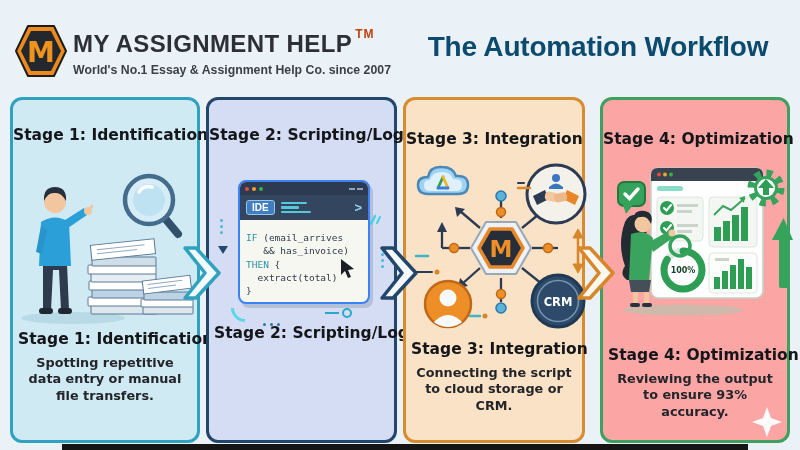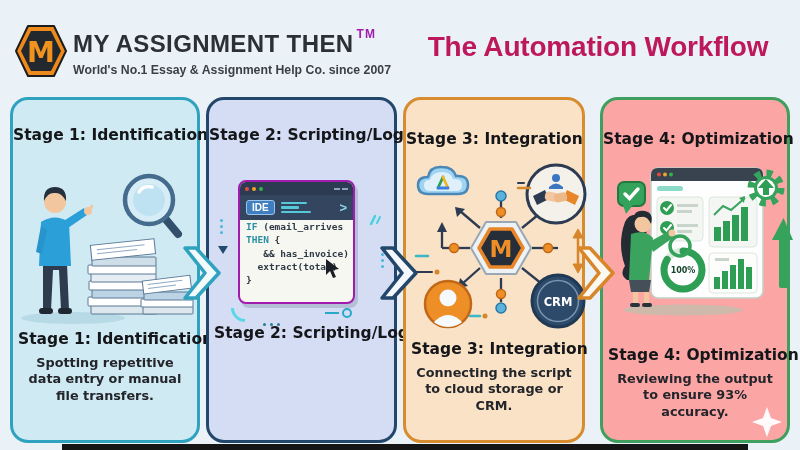--- a/index.html
+++ b/index.html
@@ -5,64 +5,64 @@
   html,body{margin:0;padding:0}
   body{width:800px;height:450px;background:#eaf2f7;position:relative;overflow:hidden;
        font-family:"Liberation Sans",sans-serif;}
   .abs{position:absolute}
 
   
   .logo{left:13px;top:23px;width:56px;height:56px}
   .brand-text{left:73px;top:27px}
   .brand-title{font-family:"Liberation Sans",sans-serif;font-weight:800;font-size:24px;
                letter-spacing:.4px;color:#2c2f33;white-space:nowrap}
-  .tm{font-size:12px;font-weight:700;color:#a21caf;vertical-align:14px;margin-left:3px;letter-spacing:1px}
+  .tm{font-size:12px;font-weight:700;color:#c2410c;vertical-align:14px;margin-left:3px;letter-spacing:1px}
   .brand-subtitle{font-weight:700;font-size:12.3px;color:#3b3f45;margin-top:5px;white-space:nowrap}
   .page-title{left:402px;top:31px;width:392px;margin:0;text-align:center;
               font-family:"Liberation Sans",sans-serif;font-weight:800;font-size:28px;
-              letter-spacing:-.2px;color:#be185d}
-
-  
-  .stage{position:absolute;top:97px;height:346px;border-radius:18px;border:3px solid;box-sizing:border-box}
+              letter-spacing:-.2px;color:#0c4a6e}
+
+  
+  .stage{position:absolute;top:97px;height:346px;border-radius:12px;border:3px solid;box-sizing:border-box}
   .s1{left:10px;width:190px;background:#cfeaf3;border-color:#2fa2c0}
   .s2{left:206px;width:191px;background:#d4ddf4;border-color:#23466b}
   .s3{left:403px;width:182px;background:#f9e2c5;border-color:#d88c30}
   .s4{left:600px;width:190px;background:#fca5a5;border-color:#3f9f5e}
   .stage-title{font-family:"DejaVu Sans",sans-serif;font-weight:700;font-size:15.5px;
                color:#15161a;text-align:center;margin:0;white-space:nowrap}
   .top-title{margin-top:26px}
   .bottom-block{position:absolute;left:5px;right:5px;text-align:center}
   .s1 .bottom-block{top:230px}
   .s2 .bottom-block{top:224px}
   .s3 .bottom-block{top:240px}
   .s4 .bottom-block{top:246px}
   .stage-desc{font-family:"DejaVu Sans",sans-serif;font-weight:700;font-size:12.8px;
               line-height:1.28;color:#23252a;margin:7px 1px 0}
 
   
   .flow-arrow{position:absolute;top:244px;width:42px;height:58px;z-index:6}
   .fa1{left:182px}.fa2{left:379px}.fa3{left:576px}
 
   
-  .ide-window{position:absolute;left:29px;top:80px;width:117px;height:124px;background:#f7f7f2;
-              border:2px solid #a21caf;border-radius:8px;box-shadow:3px 4px 0 rgba(40,60,90,.18);
+  .ide-window{position:absolute;left:29px;top:80px;width:132px;height:124px;background:#f7f7f2;
+              border:2px solid #3b82f6;border-radius:8px;box-shadow:3px 4px 0 rgba(40,60,90,.18);
               overflow:hidden;box-sizing:border-box}
   .ide-titlebar{height:13px;background:#2c3a52;display:flex;align-items:center;padding:0 5px}
   .dot{width:4px;height:4px;border-radius:50%;margin-right:3px}
   .dr{background:#e24b40}.do{background:#f0a32e}.dg{background:#35b04a}
   .tb-lines{margin-left:auto;display:flex;gap:2px}
   .tb-lines i{display:block;width:6px;height:2px;background:#8fa2bd}
   .ide-toolbar{height:25px;background:#33455f;display:flex;align-items:center;padding:0 6px}
   .ide-badge{background:#3f7fc1;border:1px solid #9cc4e8;color:#fff;font-weight:700;font-size:10px;
              padding:1px 5px;border-radius:3px;font-family:"Liberation Sans",sans-serif}
   .mini-lines{margin-left:6px}
   .mini-lines i{display:block;height:2.5px;background:#57c8d8;margin:2px 0;border-radius:1px}
   .ml1{width:26px}.ml2{width:18px}.ml3{width:30px}
   .ide-chevron{margin-left:auto;color:#8fd8ec;font-weight:700;font-size:13px;line-height:1}
-  .ide-code{padding:0 6px;font-family:"DejaVu Sans Mono",monospace;font-size:9.5px;font-weight:700;
+  .ide-code{padding:11px 6px;font-family:"DejaVu Sans Mono",monospace;font-size:9.5px;font-weight:400;
             line-height:1.4;color:#2e3a45;white-space:pre}
   .kw{color:#2b8fa3}
   .cursor-arrow{position:absolute;right:12px;bottom:24px}
   .deco-dots i{display:block;width:3px;height:3px;border-radius:50%;background:#49b8d8;margin:3px 0}
   .deco-arc{width:22px;height:22px;border:3px solid transparent;border-left-color:#5ad8e8;
             border-radius:50%;transform:rotate(-45deg)}
   .hdots i{display:inline-block;width:3px;height:3px;border-radius:50%;background:#2a7a9a;margin:0 2px}
   .line-o{display:flex;align-items:center}
   .line-o b{width:14px;height:2.5px;background:#2aa8c8}
   .line-o s{width:6px;height:6px;border:2px solid #2aa8c8;border-radius:50%;margin-left:3px}
@@ -77,21 +77,21 @@
 <body>
 
 <div class="abs logo">
   <svg width="56" height="56" viewBox="0 0 56 56">
     <polygon points="15,3 41,3 53,28 41,53 15,53 3,28" fill="#ee8a1c" stroke="#1c1c1c" stroke-width="2" stroke-linejoin="round"></polygon>
     <polygon points="18,8 38,8 48,28 38,48 18,48 8,28" fill="#23282e" stroke-linejoin="round"></polygon>
     <text x="28" y="39" text-anchor="middle" font-family="DejaVu Sans, sans-serif" font-size="28" font-weight="bold" fill="#f0931e">M</text>
   </svg>
 </div>
 <div class="abs brand-text">
-  <div class="brand-title"><span>MY ASSIGNMENT THEN</span><sup class="tm">TM</sup></div>
+  <div class="brand-title"><span>MY ASSIGNMENT HELP</span><sup class="tm">TM</sup></div>
   <div class="brand-subtitle">World's No.1 Essay &amp; Assignment Help Co. since 2007</div>
 </div>
 <h1 class="abs page-title">The Automation Workflow</h1>
 
 <section class="stage s1">
   <h2 class="stage-title top-title">Stage 1: Identification</h2>
   <svg class="abs" style="left:0;top:50px" width="190" height="178" viewBox="0 0 190 178">
     <ellipse cx="60" cy="168" rx="52" ry="6" fill="#a9cfdd" opacity="0.6"></ellipse>
 
     <g>
@@ -161,21 +161,21 @@
     </div>
     <div class="ide-toolbar">
       <span class="ide-badge">IDE</span>
       <span class="mini-lines">
           <i class="ml1"></i>
           <i class="ml2"></i>
           <i class="ml3"></i>
         </span>
       <span class="ide-chevron">&gt;</span>
     </div>
-    <div class="ide-code"><div><span class="kw">IF</span><span> (email_arrives</span></div><div><span class="kw">THEN</span><span> {</span></div><div><span>   &amp;&amp; has_invoice)</span></div><div><span>  extract(total)</span></div><div><span>}</span></div></div>
+    <div class="ide-code"><div><span class="kw">IF</span><span> (email_arrives</span></div><div><span>   &amp;&amp; has_invoice)</span></div><div><span class="kw">THEN</span><span> {</span></div><div><span>  extract(total)</span></div><div><span>}</span></div></div>
     <svg class="cursor-arrow" width="16" height="20" viewBox="0 0 16 20">
       <path d="M1 1 L14 11 L8 12 L11 19 L8 20 L5 13 L1 17 Z" fill="#1a1f26"></path>
     </svg>
   </div>
 
   <div class="abs deco-dots" style="left:11px;top:116px">
       <i></i>
       <i></i>
       <i></i>
     </div>

